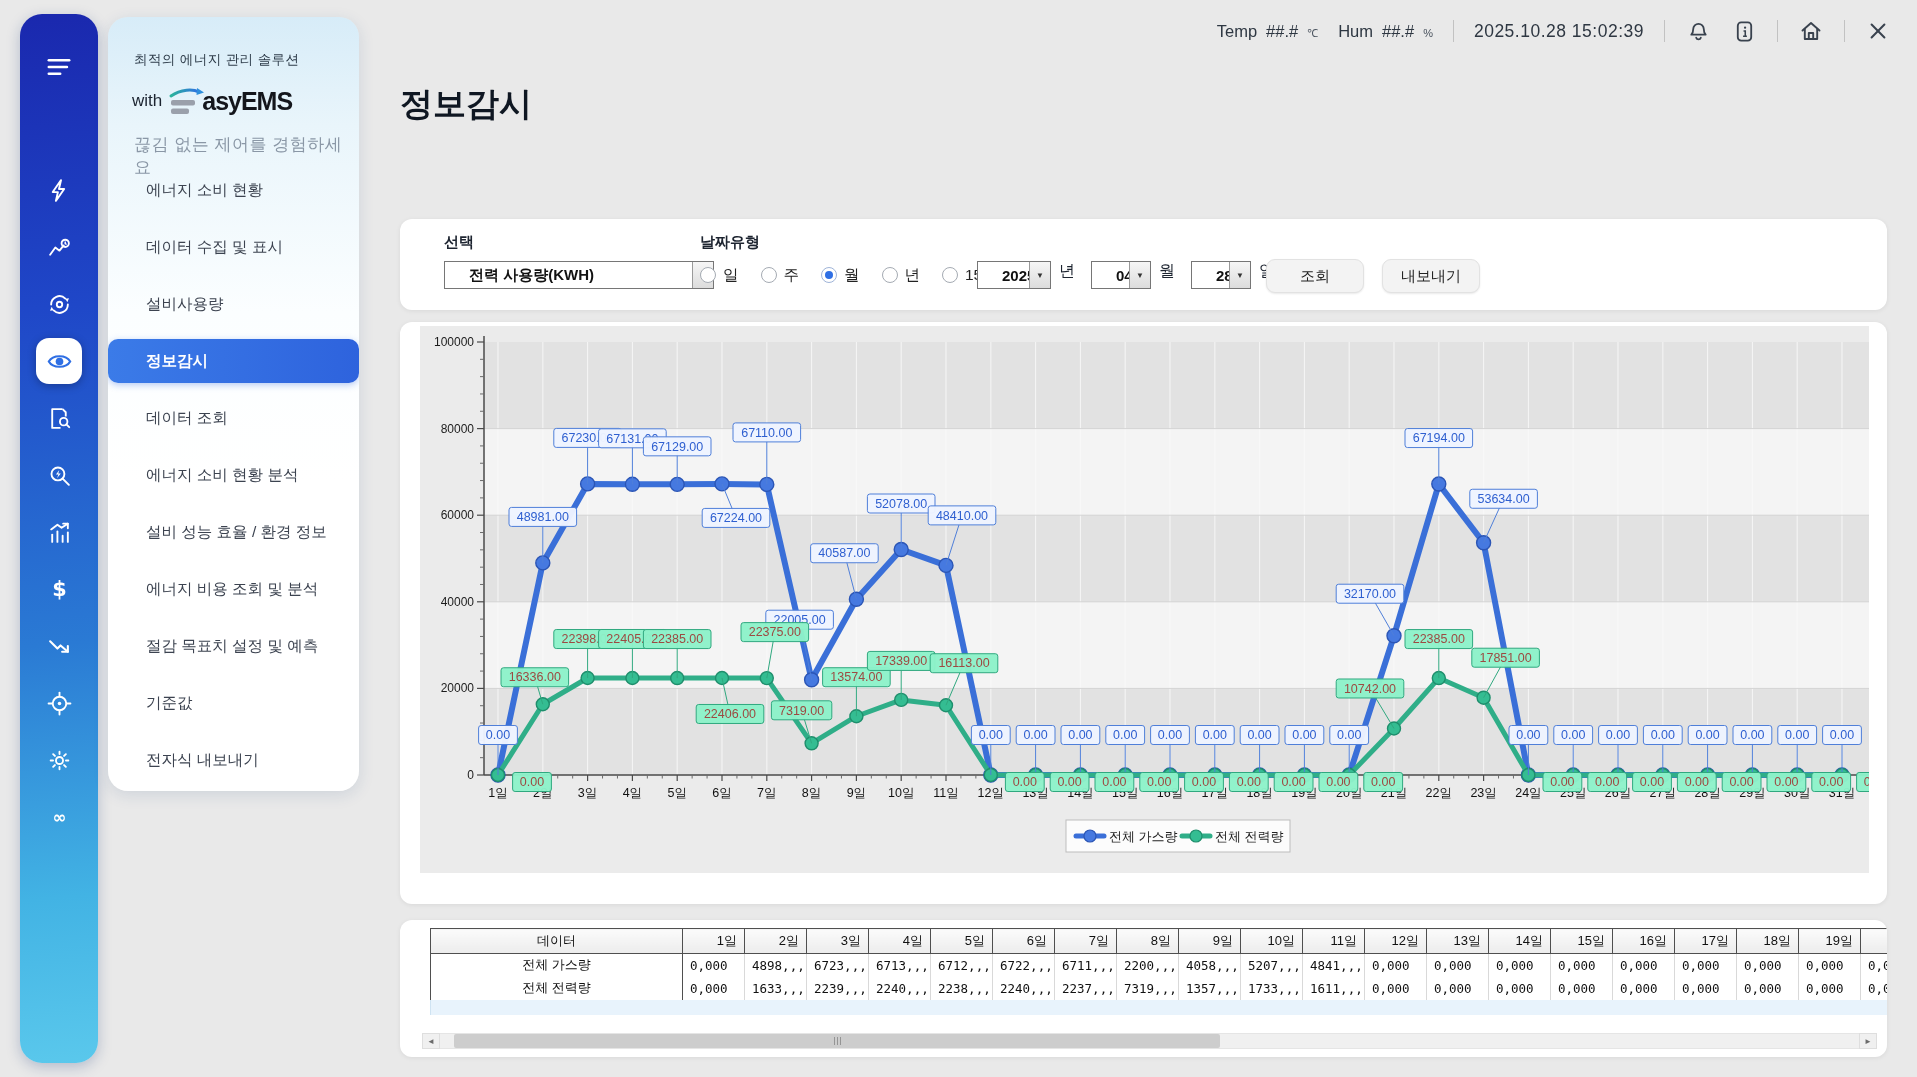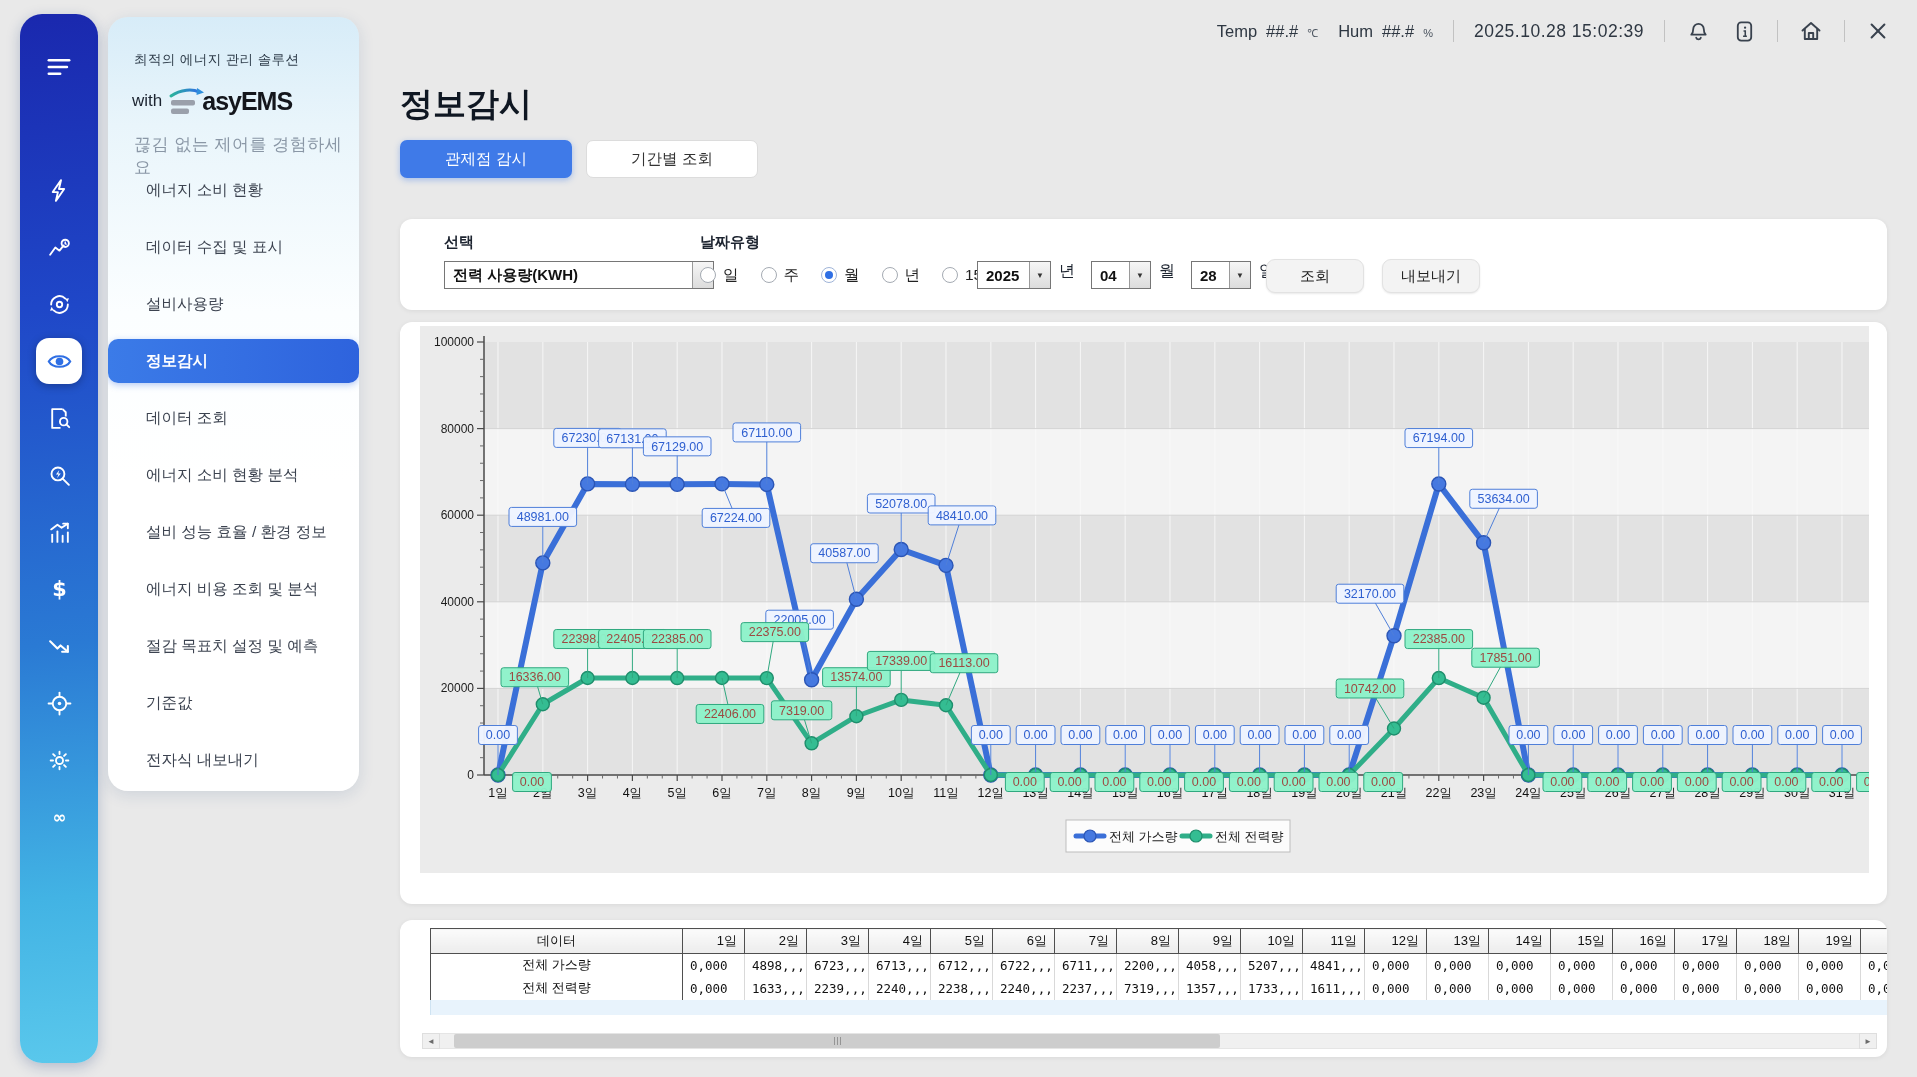--- a/index.html
+++ b/index.html
@@ -47,21 +47,21 @@
   .tab.active{background:#3f7ae8;color:#fff;border:none;box-shadow:0 2px 6px rgba(63,122,232,.4);}
 
   
   .filter-card{position:absolute;left:400px;top:219px;width:1487px;height:91px;background:#fff;
                border-radius:12px;box-shadow:0 1px 5px rgba(0,0,0,.07);}
   .f-label{font-size:15px;font-weight:700;color:#1d2430;margin-bottom:9px;}
   .fg{position:absolute;}
   .fg1{left:44px;top:14px;} .fg2{left:300px;top:14px;}
   .fg3{left:577px;top:42px;display:flex;align-items:flex-start;gap:8px;}
   .fg4{left:866px;top:40px;display:flex;gap:18px;}
-  .combo{display:flex;height:28px;border:1px solid #767676;background:#fff;box-sizing:border-box;align-items:stretch;}
+  .combo{display:flex;height:28px;border:1px solid #767676;background:#fff;box-sizing:border-box;align-items:stretch;padding-left:16px;}
   .combo-main{width:270px;}
   .combo-val{flex:1;display:flex;align-items:center;padding:0 8px;font-size:15px;font-weight:700;color:#111;white-space:nowrap;overflow:hidden;}
   .combo-btn{width:20px;background:linear-gradient(#f6f6f6,#dcdcdc);border-left:1px solid #9a9a9a;
              display:flex;align-items:center;justify-content:center;font-size:8px;color:#333;cursor:pointer;}
   .combo-sm{width:74px;} .combo-xs{width:60px;}
   .c-suffix{font-size:16px;color:#1d2430;margin-right:8px;}
   .radio-row{display:flex;align-items:center;gap:22px;height:28px;}
   .radio{display:flex;align-items:center;gap:7px;font-size:15.5px;color:#222;cursor:pointer;}
   .rdot{width:16px;height:16px;border-radius:50%;border:1px solid #a5abb3;background:#fff;position:relative;box-sizing:border-box;}
   .rdot.sel{border-color:#9fb4d8;}
@@ -272,24 +272,20 @@
     <span class="vsep"></span>
     <div class="hicon">
       <svg width="22" height="22" viewBox="0 0 24 24" stroke="#39424e" stroke-width="2.2" stroke-linecap="round">
         <line x1="5" y1="5" x2="19" y2="19"></line>
           <line x1="19" y1="5" x2="5" y2="19"></line>
       </svg>
     </div>
   </header>
 
   <h1 class="page-title">정보감시</h1>
-  <div class="tabs">
-    <div class="tab active">관제점 감시</div>
-    <div class="tab">기간별 조회</div>
-  </div>
 
   <section class="filter-card">
     <div class="fg fg1">
       <div class="f-label">선택</div>
       <div class="combo combo-main">
         <span class="combo-val">전력 사용량(KWH)</span>
         <span class="combo-btn">▼</span>
       </div>
     </div>
     <div class="fg fg2">

